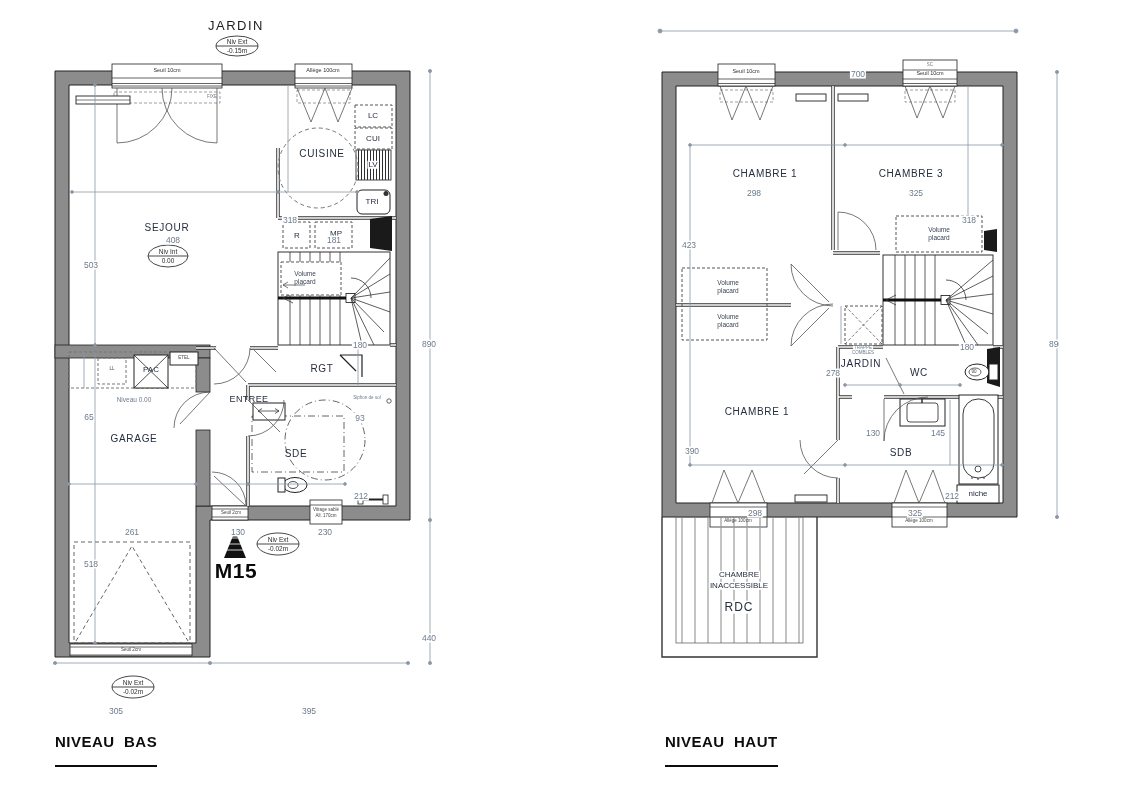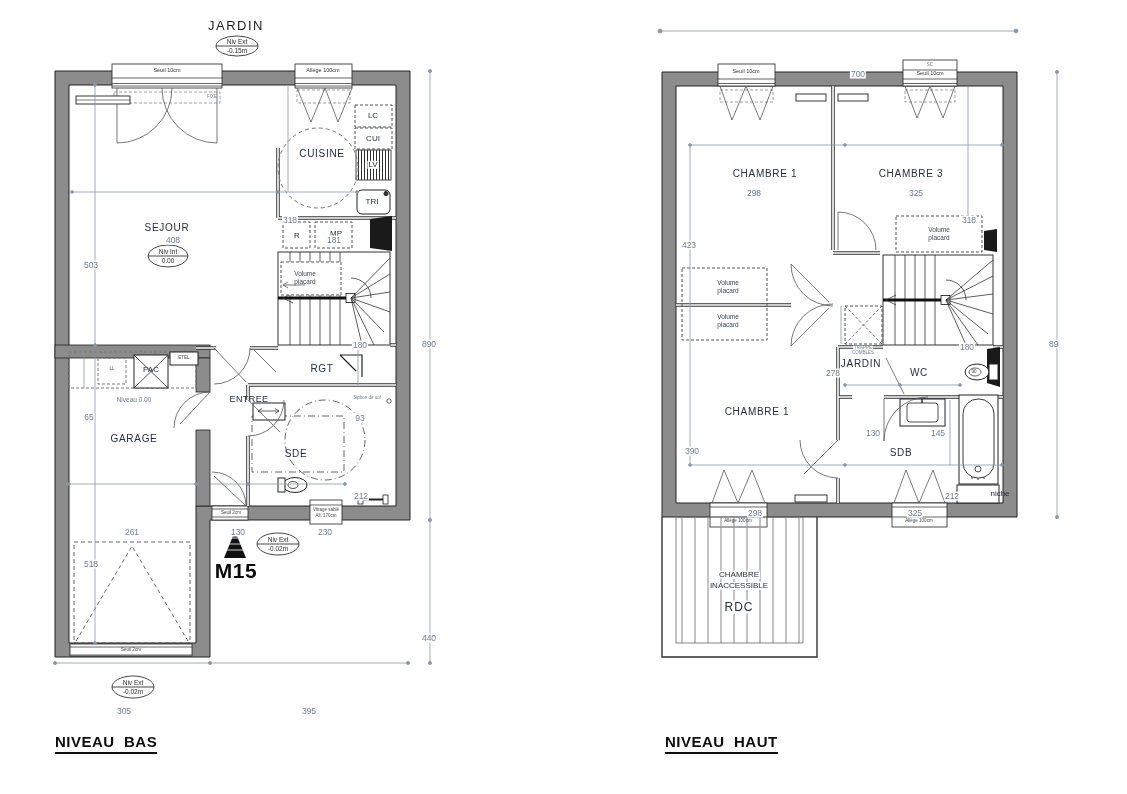--- a/index.html
+++ b/index.html
@@ -15,21 +15,21 @@
   .tiny{font-size:6.5px;color:#3a4354;}
   .micro{font-size:5.5px;color:#333;}
   .nano{font-size:4.5px;color:#444;}
   .dim{font-size:8.5px;color:#6d7c8e;background:#fff;padding:0 1px;margin-top:48px;}
   .lvl{font-size:6.5px;color:#2c2c2c;background:transparent;}
   .m15{font-size:21px;font-weight:bold;color:#0a0a0a;letter-spacing:.5px;}
   .rdc{font-size:12px;letter-spacing:1px;color:#252e3f;background:#fff;padding:0 2px;}
   .whitebg{background:#fff;padding:0 1px;}
   .gray{color:#6d7c8e;}
   .title{position:absolute;transform:none;font-size:15px;font-weight:bold;color:#0d0d0d;
-         letter-spacing:.5px;border-bottom:2px solid #0d0d0d;padding-bottom:2px;white-space:pre;}
+         letter-spacing:.5px;border-bottom:2px solid #0d0d0d;padding-bottom:15px;white-space:pre;}
 </style>
 </head>
 <body>
 
 <div id="canvas">
 
 <svg id="plansvg" width="1127" height="794" viewBox="0 0 1127 794">
   <defs>
     <pattern id="hatchV" width="3" height="8" patternUnits="userSpaceOnUse">
       <path d="M1.5,0 V8" stroke="#2f2f2f" stroke-width="1"></path>
@@ -298,21 +298,21 @@
   <div class="lbl small" style="left:151px;top:370px">PAC</div>
   <div class="lbl nano" style="left:184px;top:358px">ETEL</div>
   <div class="lbl dim" style="left:132px;top:484px">261</div>
   <div class="lbl dim" style="left:91px;top:516px">518</div>
   <div class="lbl nano" style="left:131px;top:650px">Seuil 2cm</div>
   <div class="lbl m15" style="left:236px;top:571px">M15</div>
   <div class="lbl lvl" style="left:278px;top:540px">Niv Ext</div>
   <div class="lbl lvl" style="left:278px;top:549px">-0.02m</div>
   <div class="lbl lvl" style="left:133px;top:683px">Niv Ext</div>
   <div class="lbl lvl" style="left:133px;top:692px">-0.02m</div>
-  <div class="lbl dim" style="left:124px;top:663px">305</div>
+  <div class="lbl dim" style="left:116px;top:663px">305</div>
   <div class="lbl dim" style="left:309px;top:663px">395</div>
   <div class="lbl dim" style="left:429px;top:590px">440</div>
   <div class="lbl dim" style="left:91px;top:217px">503</div>
   <div class="lbl dim" style="left:173px;top:192px">408</div>
   <div class="lbl dim" style="left:290px;top:172px">318</div>
   <div class="lbl dim" style="left:334px;top:192px">181</div>
   <div class="lbl dim" style="left:429px;top:296px">890</div>
   <div class="title" style="left:55px;top:733px">NIVEAU  BAS</div>
 
   <div class="lbl dim" style="left:858px;top:26px">700</div>
@@ -339,21 +339,21 @@
   <div class="lbl room" style="left:919px;top:373px">WC</div>
   <div class="lbl nano" style="left:974px;top:372px">90</div>
   <div class="lbl dim" style="left:873px;top:385px">130</div>
   <div class="lbl dim" style="left:938px;top:385px">145</div>
   <div class="lbl room" style="left:757px;top:412px">CHAMBRE 1</div>
   <div class="lbl dim" style="left:692px;top:403px">390</div>
   <div class="lbl dim" style="left:755px;top:465px">298</div>
   <div class="lbl room" style="left:901px;top:453px">SDB</div>
   <div class="lbl dim" style="left:915px;top:465px">325</div>
   <div class="lbl dim" style="left:952px;top:448px">212</div>
-  <div class="lbl small" style="left:1000px;top:494px">niche</div>
+  <div class="lbl small" style="left:978px;top:494px">niche</div>
   <div class="lbl nano" style="left:738px;top:521px">Allège 100cm</div>
   <div class="lbl nano" style="left:919px;top:521px">Allège 100cm</div>
   <div class="lbl small whitebg" style="left:739px;top:575px">CHAMBRE</div>
   <div class="lbl small whitebg" style="left:739px;top:586px">INACCESSIBLE</div>
   <div class="lbl rdc" style="left:739px;top:607px">RDC</div>
   <div class="lbl dim" style="left:1056px;top:296px">890</div>
   <div class="title" style="left:665px;top:733px">NIVEAU  HAUT</div>
 
 </div>
 

